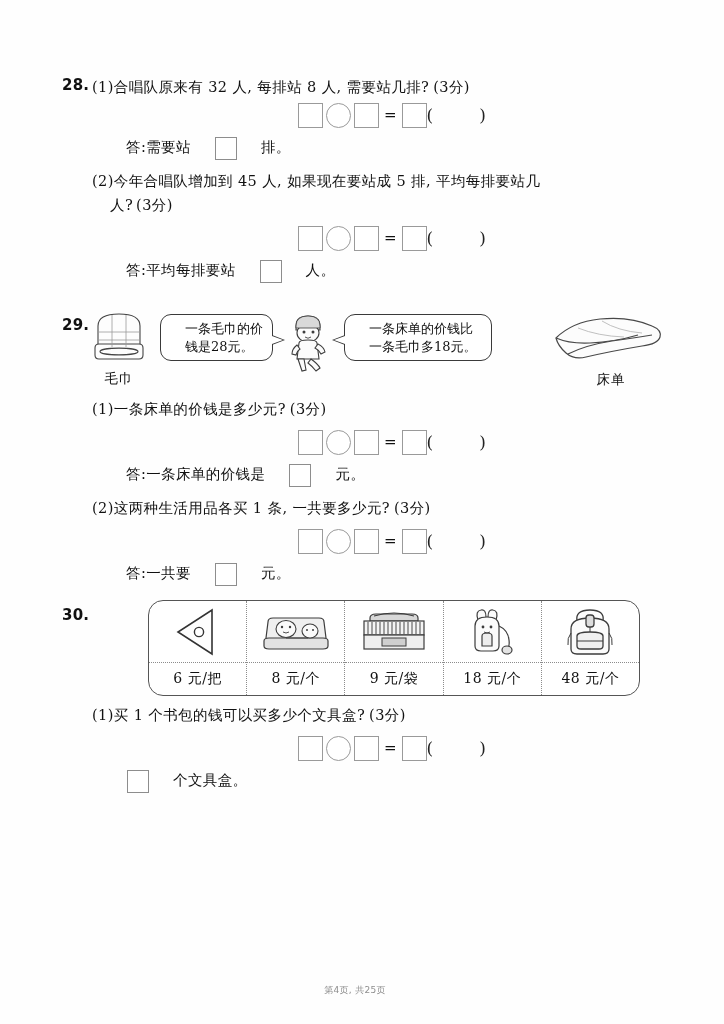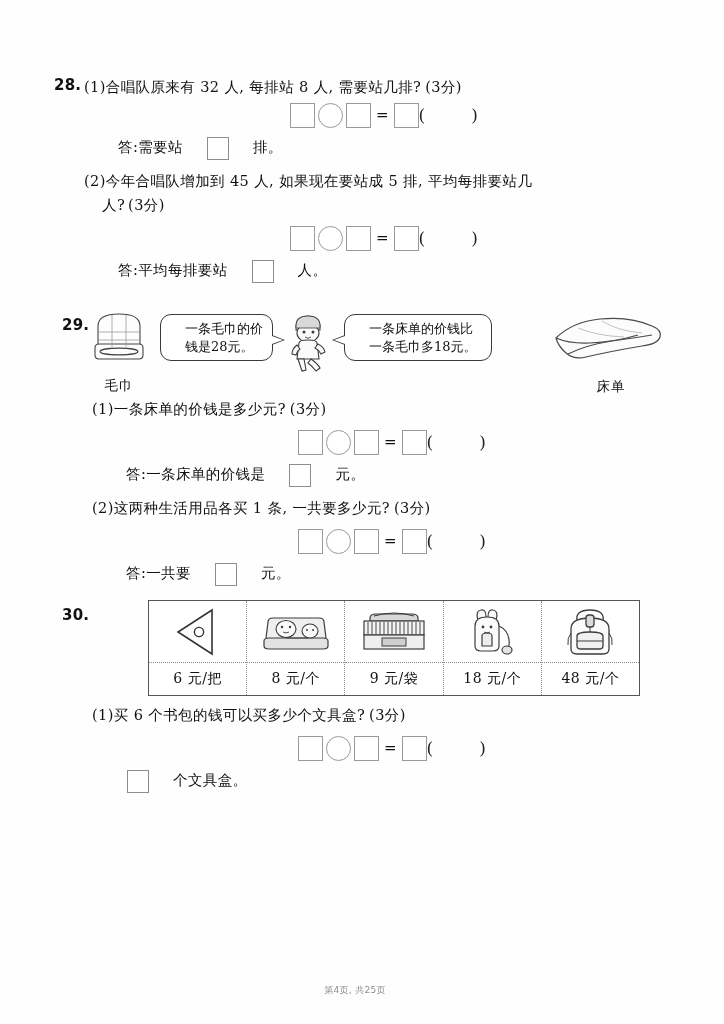--- a/index.html
+++ b/index.html
@@ -101,21 +101,21 @@
 
   
   .strip {
     position: relative;
     height: 78px;
   }
   .fig { position: absolute; text-align: center; }
   .fig-label {
     font-family: Liberation Serif, serif;
     font-size: 13.5px;
-    margin-top: 8px;
+    margin-top: 1px;
     letter-spacing: 1px;
   }
 
   .bubble {
     position: absolute;
     border: 1.4px solid #3a3a3a;
     border-radius: 11px;
     background: #fff;
     box-sizing: border-box;
     padding: 5px 8px 4px 24px;
@@ -197,21 +197,21 @@
     font-size: 9px;
     color: #8d8d8d;
     letter-spacing: .3px;
   }
 </style>
 </head>
 <body>
 
 <div class="page">
 
-  <div class="qblock" style="left:54px; top:76px; width:600px;">
+  <div class="qblock" style="left:62px; top:76px; width:600px;">
 
     <div class="qhead">
       <span class="qnum">28.</span>
       <span class="cn stem">(1)</span>
       <span class="cn stem">合唱队原来有 32 人, 每排站 8 人, 需要站几排?</span>
       <span class="cn stem" style="margin-left:4px;">(3分)</span>
     </div>
 
     <div class="formula">
       <span class="abox"></span>
@@ -378,21 +378,21 @@
       <span class="cn">答:一共要</span>
       <span class="inline-box"></span>
       <span class="cn">元。</span>
     </div>
   </div>
 
   <div class="qblock" style="left:62px; top:600px; width:600px;">
 
     <span class="qnum" style="position:absolute; left:0; top:6px;">30.</span>
 
-    <div class="ptable" style="left:86px; top:0px; width:492px; height:96px;">
+    <div class="ptable" style="left:86px; top:0px; width:492px; height:96px;border-radius:15px;">
 
       <div class="pcol">
         <div class="pic">
           <svg width="52" height="50" viewBox="0 0 52 50">
             <path d="M40 3 L40 47 L6 25 z" fill="#fdfdfd" stroke="#333" stroke-width="1.6"></path>
             <circle cx="27" cy="25" r="4.6" fill="#fff" stroke="#333" stroke-width="1.4"></circle>
           </svg>
         </div>
         <div class="price">6 元/把</div>
       </div>
@@ -491,21 +491,21 @@
               <path d="M50 28 q4 5 3 12"></path>
             </g>
           </svg>
         </div>
         <div class="price">48 元/个</div>
       </div>
     </div>
 
     <div class="stem-indent" style="margin-top:106px;">
       <div class="cn">
-        <span>(1)</span><span>买 6 个书包的钱可以买多少个文具盒?</span><span style="margin-left:4px;">(3分)</span>
+        <span>(1)</span><span>买 1 个书包的钱可以买多少个文具盒?</span><span style="margin-left:4px;">(3分)</span>
       </div>
     </div>
 
     <div class="formula" style="margin-top:6px;">
       <span class="abox"></span>
       <span class="acircle"></span>
       <span class="abox"></span>
       <span class="eq">=</span>
       <span class="abox"></span>
       <span class="paren">(</span>

